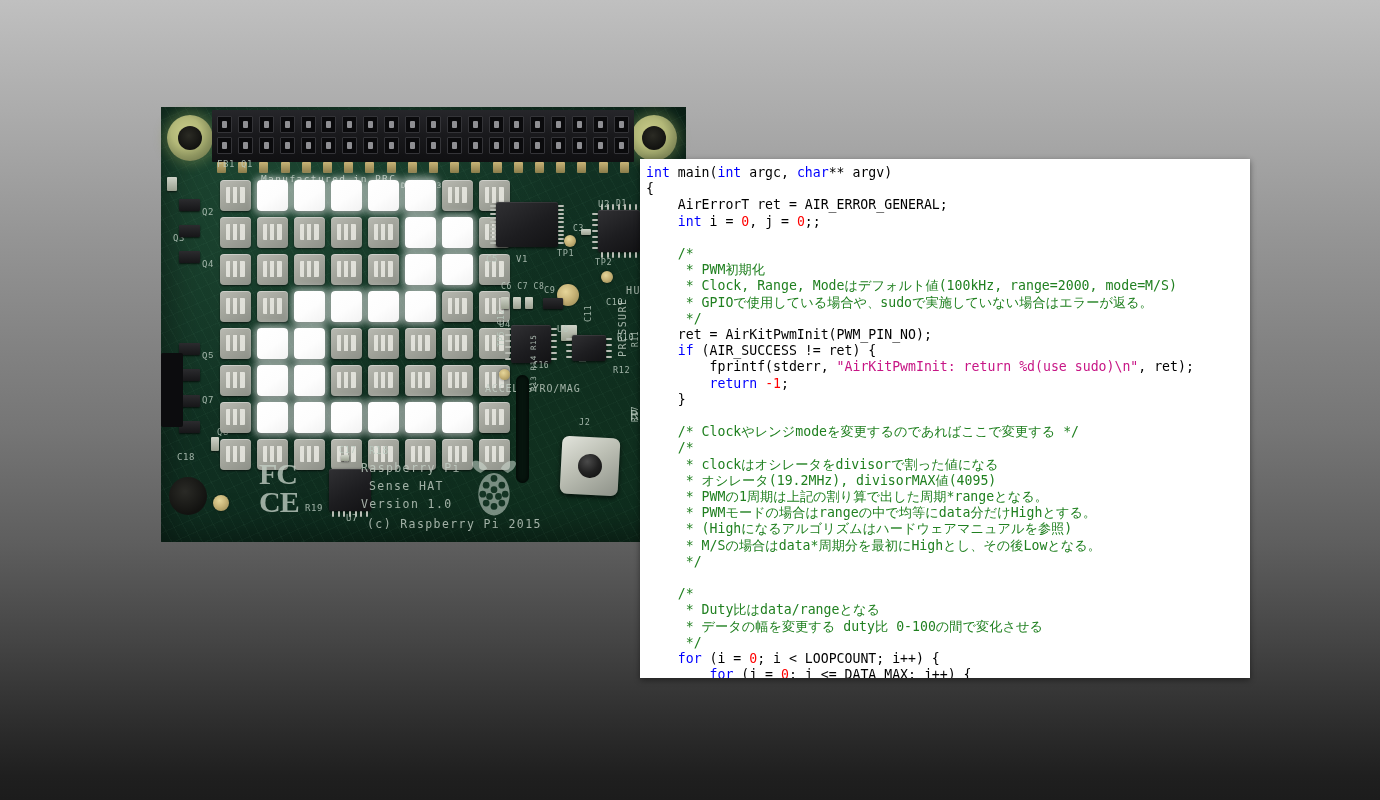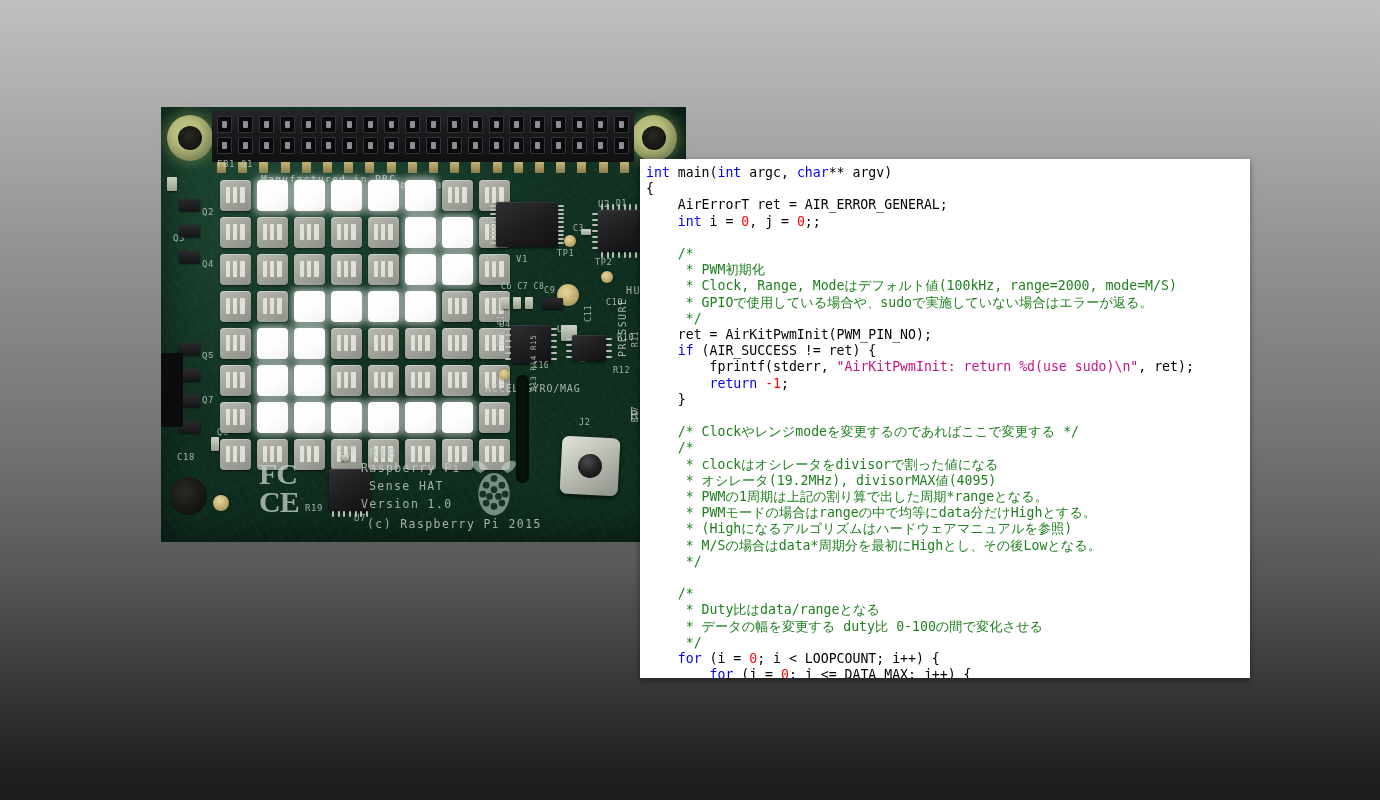--- a/index.html
+++ b/index.html
@@ -676,24 +676,24 @@
       <span class="legs-b">
           <span></span>
           <span></span>
           <span></span>
           <span></span>
           <span></span>
           <span></span>
           <span></span>
         </span>
     </div>
-    <div class="silk" style="left:185px; top:406px; font-size:9px;margin-left:8px;">U7</div>
+    <div class="silk" style="left:185px; top:406px; font-size:9px;">U7</div>
     <div class="silk" style="left:144px; top:396px; font-size:9px;">R19</div>
     <div class="silk" style="left:178px; top:338px; font-size:8.5px;">C17</div>
-    <div class="silk" style="left:208px; top:338px; font-size:14px;">R18</div>
+    <div class="silk" style="left:208px; top:338px; font-size:10px;">R18</div>
     <div class="smd-light" style="left:180px; top:348px; width:8px; height:6px;"></div>
 
     <svg id="rpi-logo" viewBox="0 0 100 110">
       <g fill="#cfdcd2">
         <path d="M38 20 C30 6 16 4 12 8 C8 12 14 24 26 28 Z"></path>
         <path d="M62 20 C70 6 84 4 88 8 C92 12 86 24 74 28 Z"></path>
         <ellipse cx="50" cy="66" rx="28" ry="38"></ellipse>
       </g>
       <g fill="#1a3b2a">
         <circle cx="50" cy="38" r="6"></circle>

